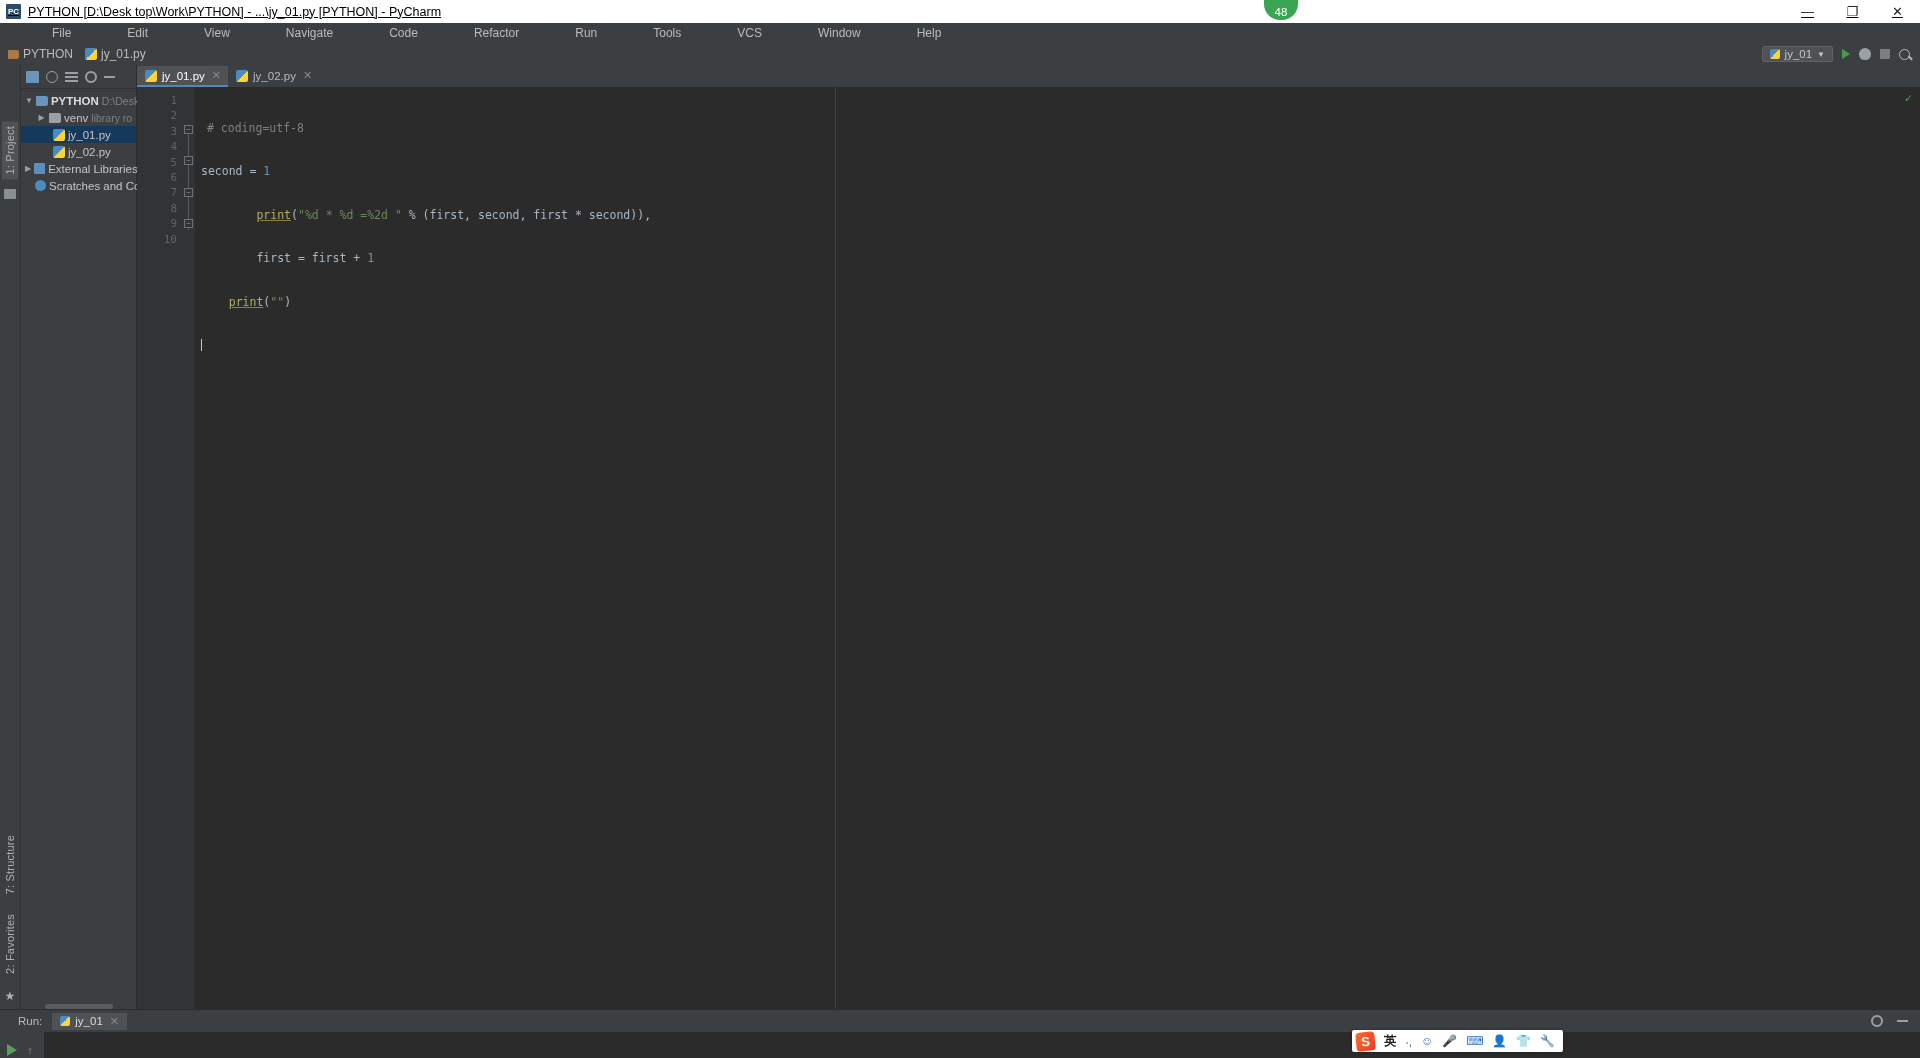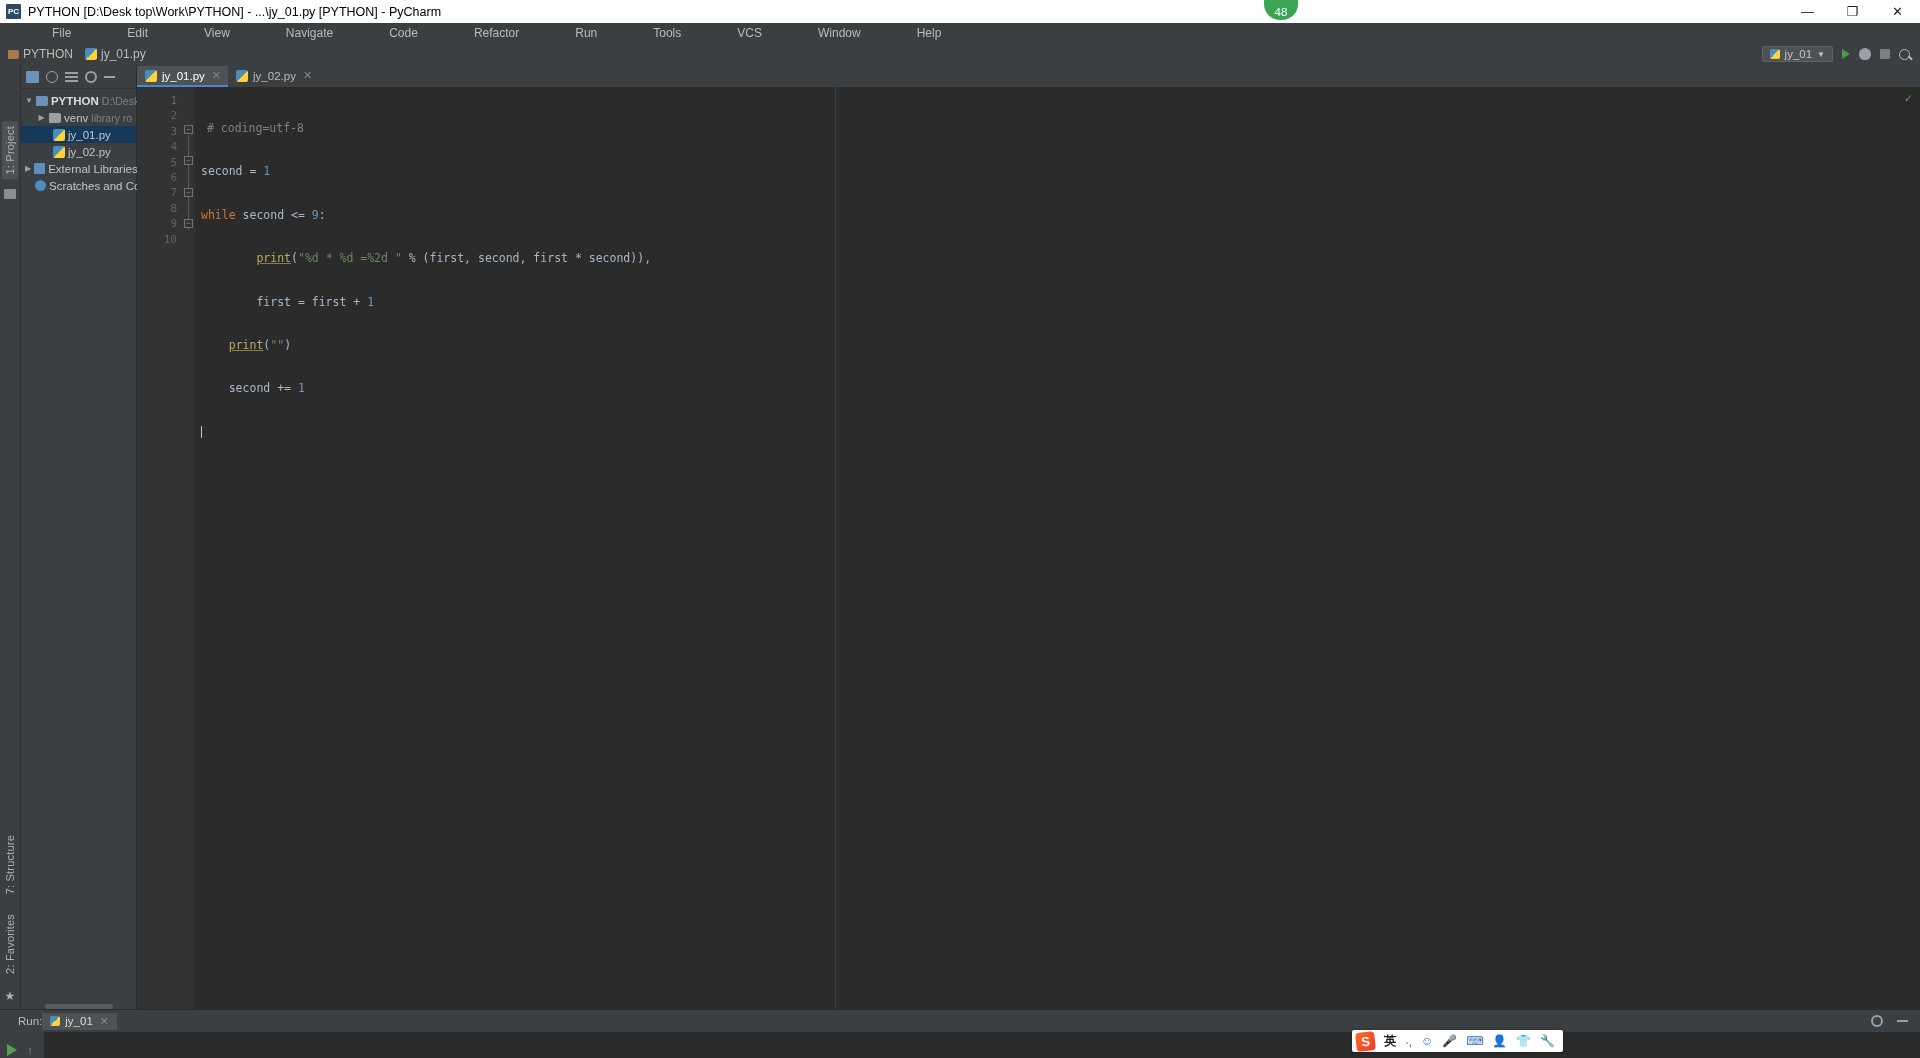--- a/index.html
+++ b/index.html
@@ -7,21 +7,21 @@
     width: 1920px; height: 1058px;
     background: #3c3f41;
     font-family: "Liberation Sans", sans-serif;
     overflow: hidden;
   }
   .app { position: relative; width: 1920px; height: 1058px; }
 
   
   .titlebar {
     height: 23px; background: #ffffff; display: flex; align-items: center;
-    padding-left: 6px; color: #000; font-size: 12.5px;
+    padding-left: 6px; color: #000; font-size: 12.5px; text-decoration: underline;
   }
   .win-logo {
     width: 15px; height: 15px; background: #2d4a66; color: #fff;
     font-size: 8px; font-weight: bold; display: flex; align-items: center;
     justify-content: center; margin-right: 7px; border-radius: 1px;
   }
   .title-text { white-space: nowrap; }
   .win-controls { margin-left: auto; display: flex; height: 23px; }
   .win-btn {
     width: 45px; height: 23px; display: flex; align-items: center;
@@ -142,21 +142,21 @@
   .num { color: #6897bb; }
   .str { color: #6a8759; }
   .cmt { color: #808080; margin-left: 6px; }
   .fn  { color: #b3ae60; text-decoration: underline; text-decoration-color:#8a7f3f;}
   .caret { display:inline-block; width:1px; height:12px; background:#c8c8c8; vertical-align:-2px;}
   .right-margin { position: absolute; top:0; bottom:0; left: 640px; width:1px; background:#3c3f41;}
   .ok-check { position:absolute; right: 8px; top: 4px; color:#5ca35c; font-size:12px;}
 
   
   .run-window { height: 366px; background: #3c3f41; display: flex; flex-direction: column; border-top:1px solid #2b2b2b;}
-  .run-header { height: 22px; display: flex; align-items: center; background:#3c3f41; padding-left: 18px; gap:0;}
+  .run-header { height: 22px; display: flex; align-items: center; background:#3c3f41; padding-left: 18px; gap:10px;}
   .run-label { font-size: 11.5px; color: #bbbbbb; }
   .run-tab {
     display:flex; align-items:center; gap:5px; background:#4e5254; padding: 2px 8px;
     font-size: 11.5px; color: #dcdcdc;
   }
   .run-hdr-right { margin-left:auto; display:flex; align-items:center; gap:14px; padding-right:12px; color:#a9adb0; font-size:12px;}
   .run-body { flex: 1; display: flex; min-height: 0;}
   .run-rail {
     width: 44px; background: #3c3f41; display:flex; flex-direction:column;
     align-items:center; padding-top:6px; gap: 0px;
@@ -338,25 +338,23 @@
           <div class="fold-mark" style="top:38px">−</div>
           <div class="fold-line" style="top:48px;height:95px"></div>
           <div class="fold-mark" style="top:69px">−</div>
           <div class="fold-mark" style="top:101px">−</div>
           <div class="fold-mark" style="top:132px">−</div>
         </div>
 
         <div class="code">
           <div class="ln"><span class="cmt"># coding=utf-8</span></div>
           <div class="ln"><span>second = </span><span class="num">1</span></div>
-          <div class="ln"><span class="kw">while</span><span> second &lt;= </span><span class="num">9</span><span>:</span></div>
           <div class="ln"><span>        </span><span class="fn">print</span><span>(</span><span class="str">"%d * %d =%2d "</span><span> % (first, second, first * second)),</span></div>
           <div class="ln"><span>        first = first + </span><span class="num">1</span></div>
           <div class="ln"><span>    </span><span class="fn">print</span><span>(</span><span class="str">""</span><span>)</span></div>
-          <div class="ln"><span>    second += </span><span class="num">1</span></div>
           <div class="ln"><span class="caret"></span></div>
           <div class="right-margin"></div>
           <div class="ok-check">✓</div>
         </div>
       </div>
     </div>
   </div>
 
   <div class="run-window">
     <div class="run-header">

